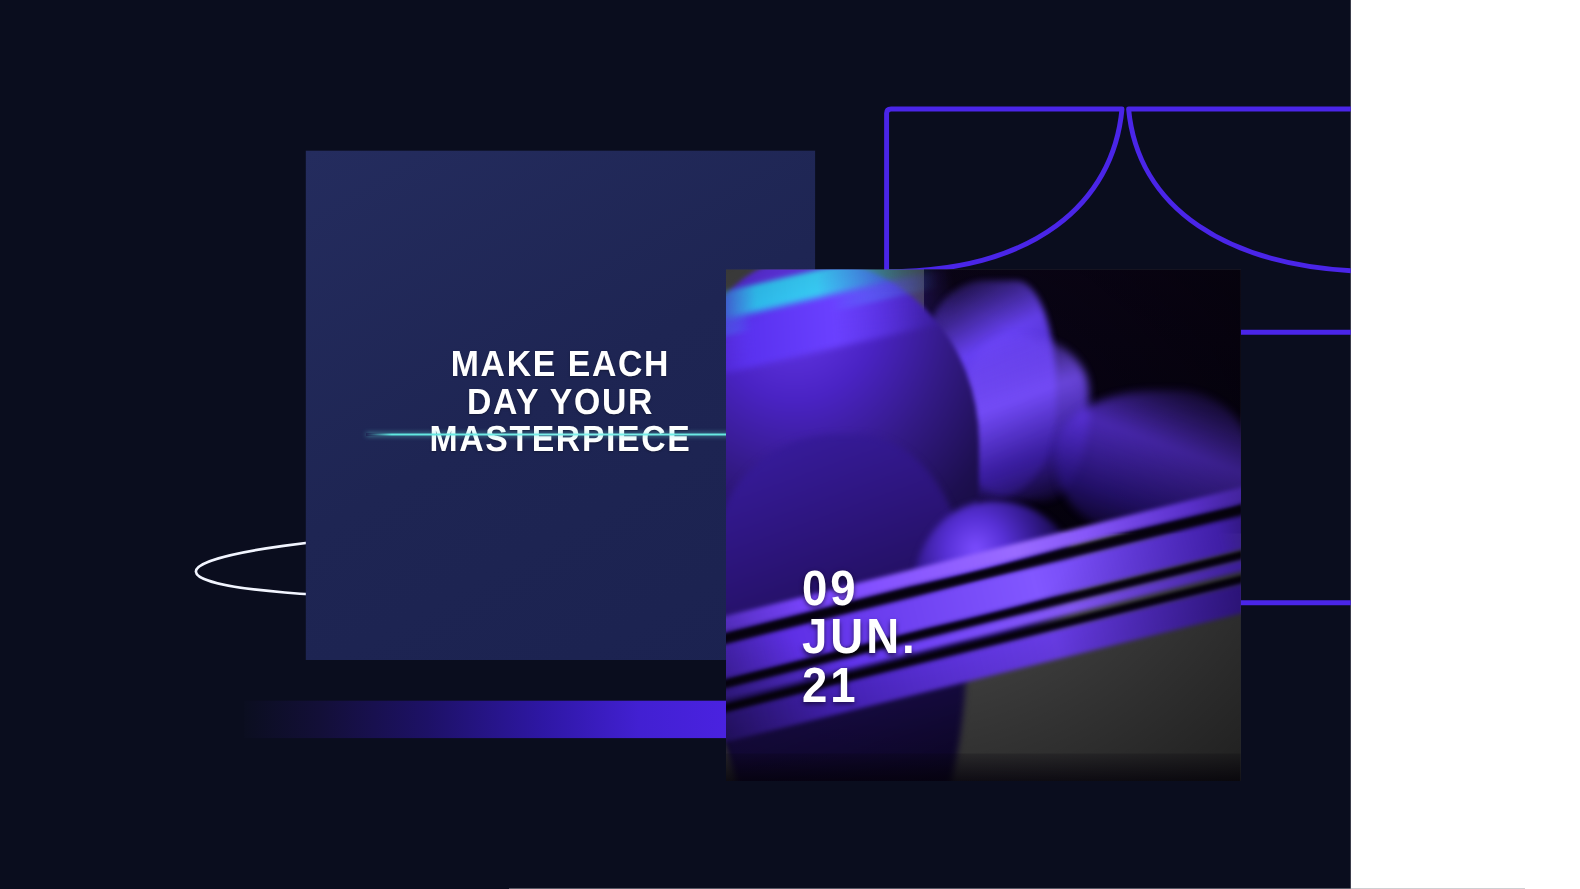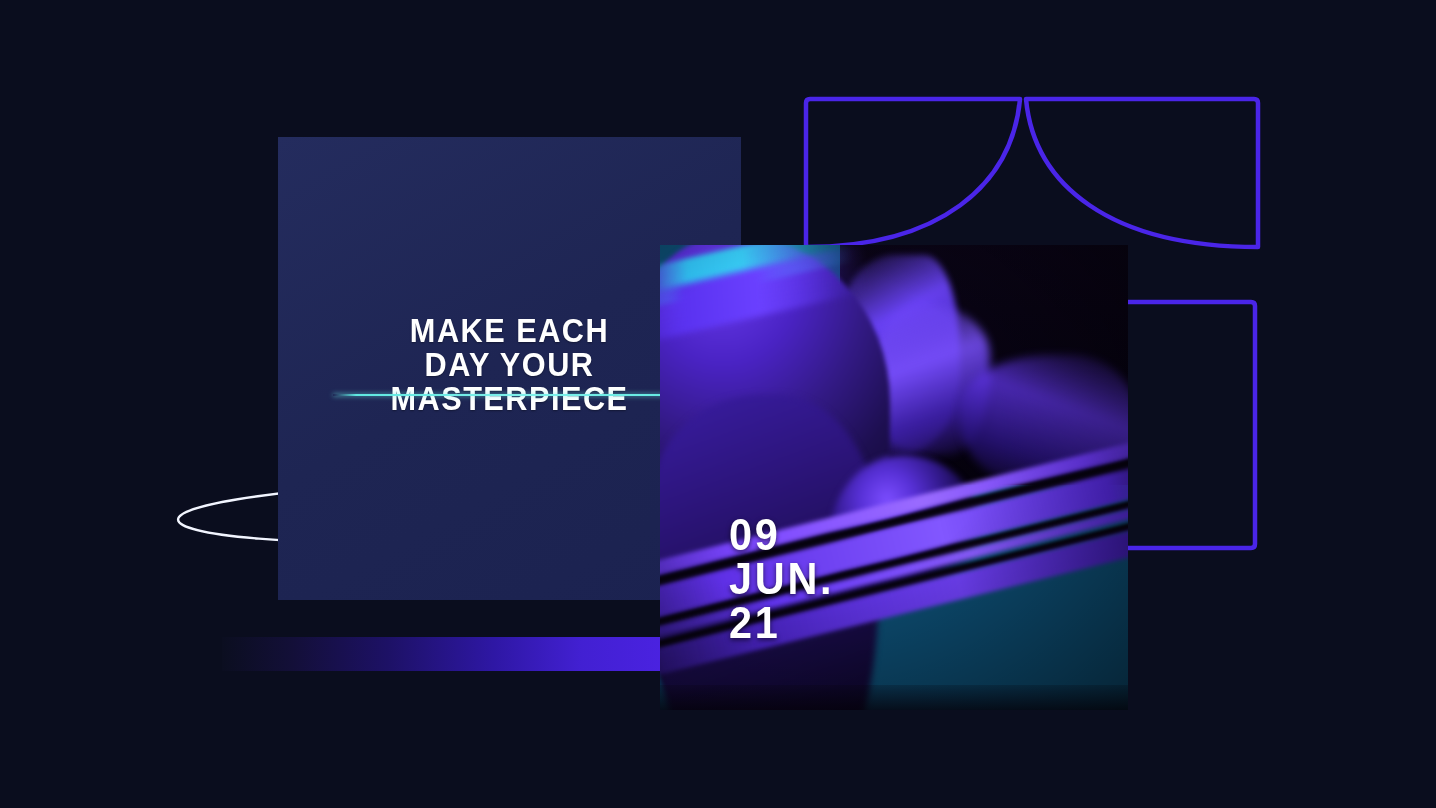--- a/index.html
+++ b/index.html
@@ -3,21 +3,21 @@
 <meta charset="utf-8">
 <style>
   * { margin:0; padding:0; box-sizing:border-box; }
   html, body {
     width:1436px; height:808px;
     overflow:hidden;
     font-family:"Liberation Sans", sans-serif;
   }
   #stage {
     position:relative;
-    width:1436px; height:808px;
+    width:1228px; height:808px;
     background:#0a0d1e;
     overflow:hidden;
   }
 
   
   #petals {
     position:absolute;
     left:0; top:0;
     width:1436px; height:808px;
     pointer-events:none;
@@ -98,21 +98,21 @@
     font-size:10.5px;
     font-weight:700;
     letter-spacing:.25px;
   }
 
   
   #photo-card {
     position:absolute;
     left:660px; top:245px;
     width:468px; height:465px;
-    background:#0c4a6e;
+    background:#404040;
     overflow:hidden;
   }
   .ph { position:absolute; }
 
   
   #ph-seatback {
     left:-40px; top:-10px;
     width:270px; height:490px;
     background:
       radial-gradient(110% 70% at 38% 8%, #6a3bf0 0%, #4a23c4 26%, #331a86 48%, #1d0f50 70%, #0d0725 100%);

